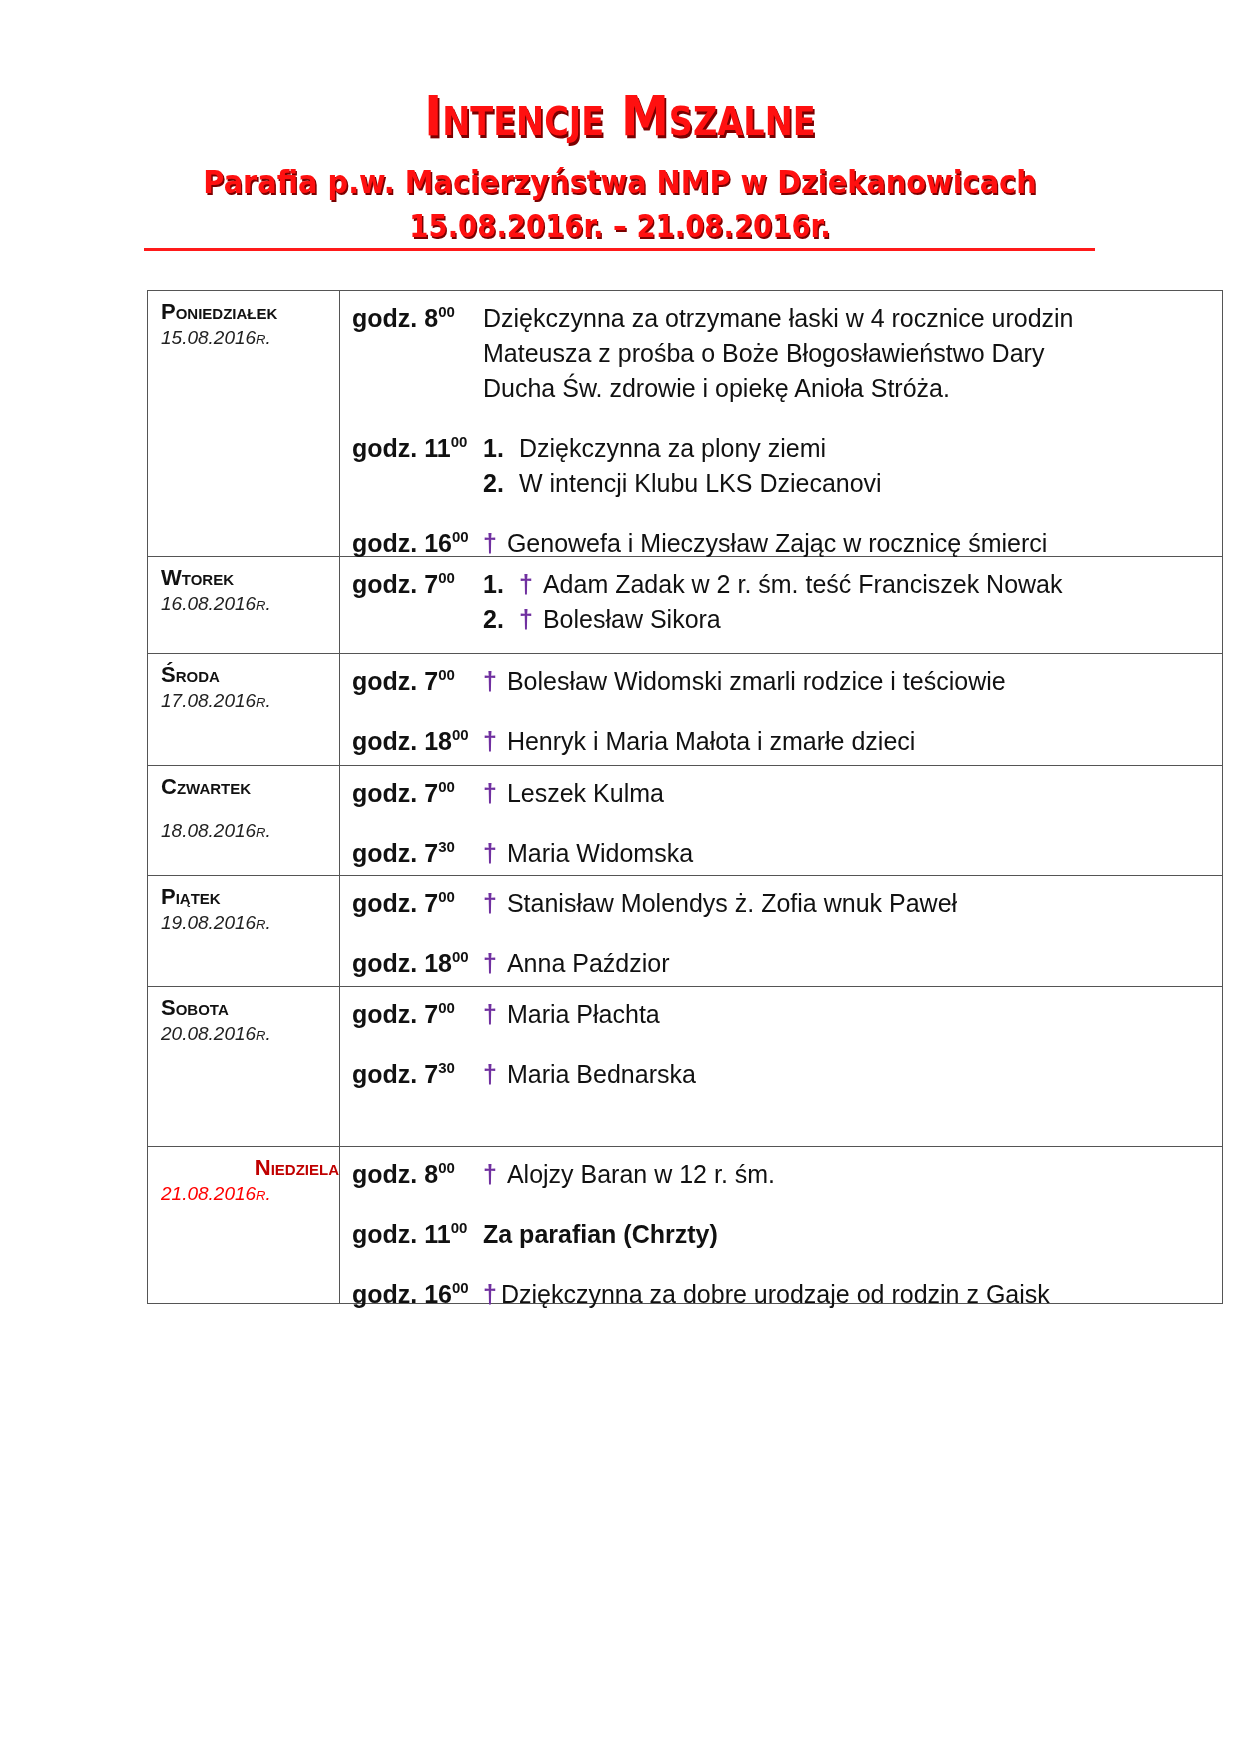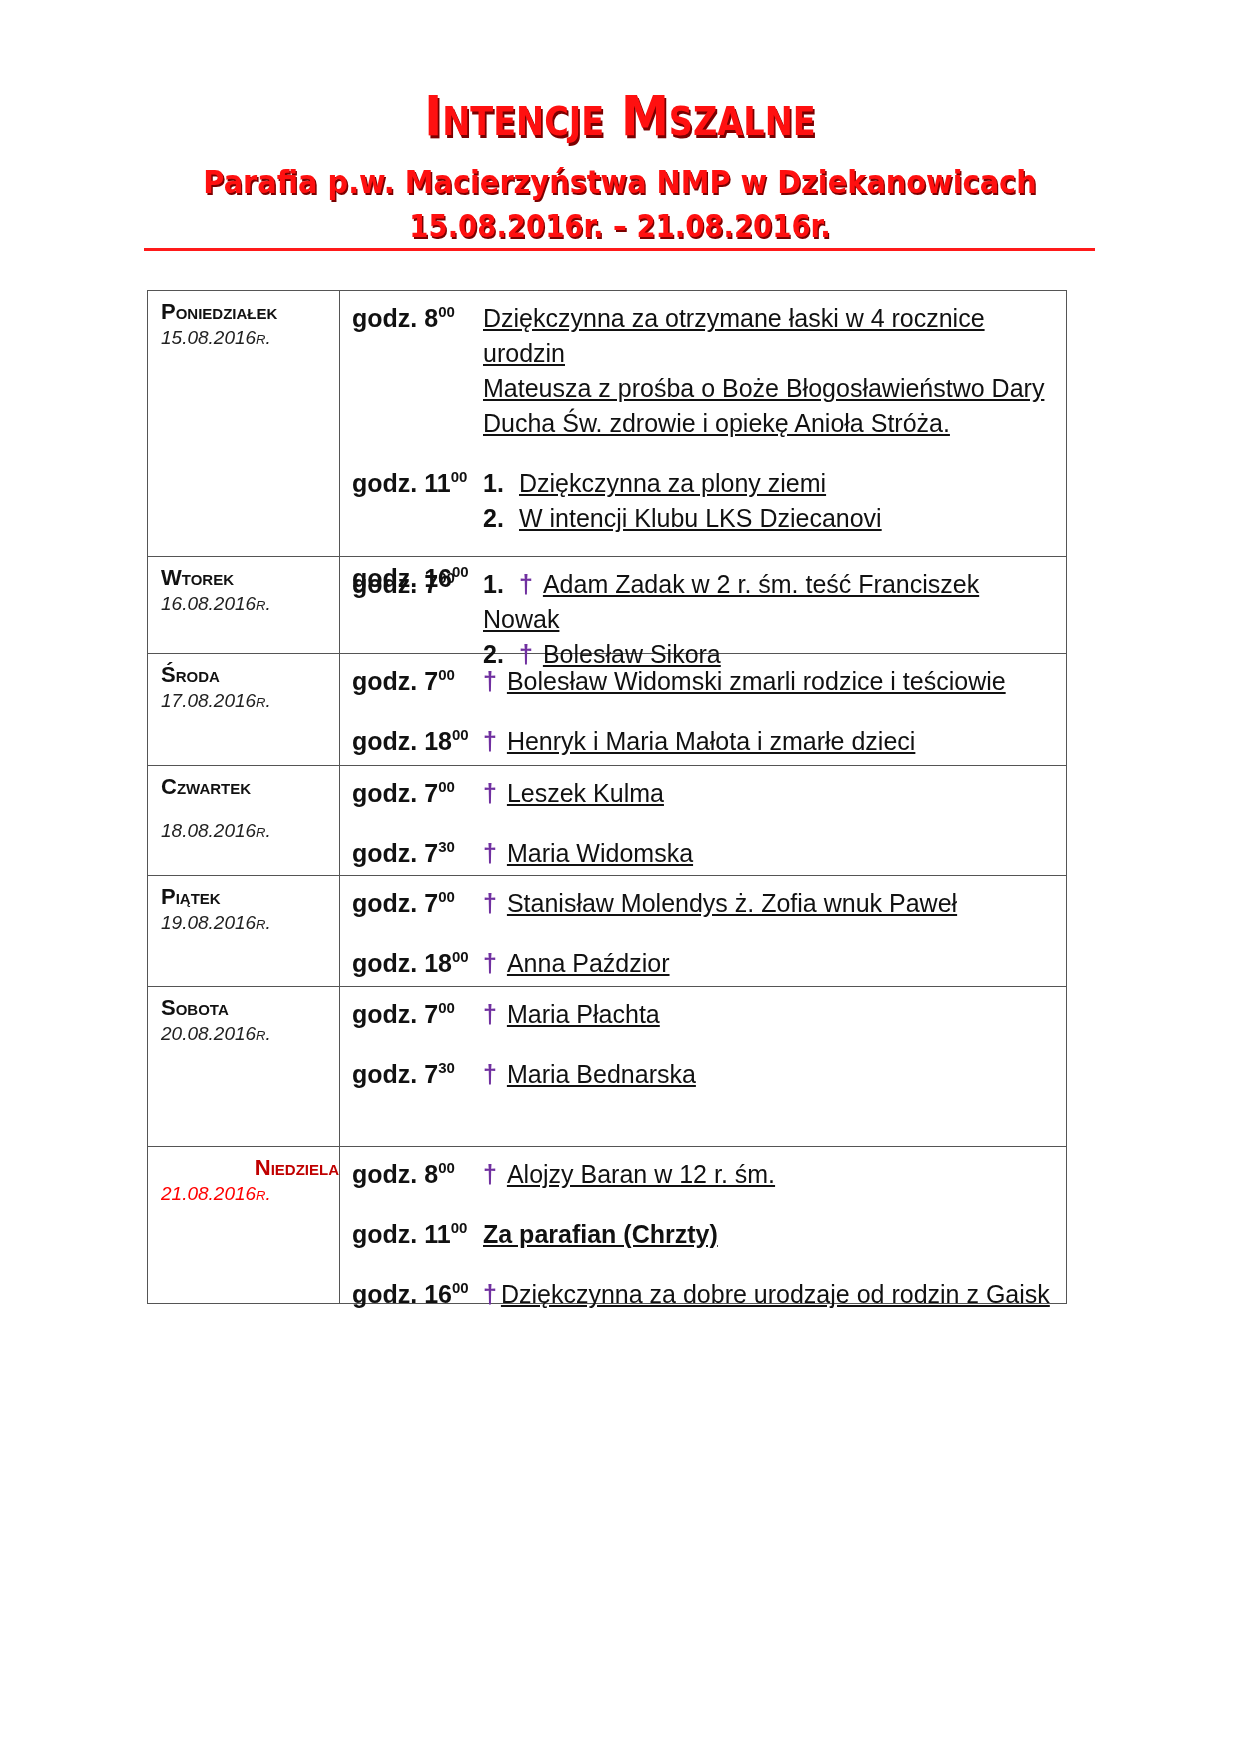--- a/index.html
+++ b/index.html
@@ -19,39 +19,39 @@
     }
     .hdr-dates {
       position: absolute; left: 0; width: 1240px; top: 204px; text-align: center;
       font-family: "DejaVu Sans", sans-serif; font-weight: bold; color: #ff1010;
       font-size: 32px; line-height: 44px; text-shadow: 1.5px 2px 0 #7a0000;
       transform: scaleX(0.86); transform-origin: center;
     }
     .hdr-rule { position: absolute; left: 144px; width: 951px; top: 248px; height: 3px; background: #ff1a1a; }
 
     .table {
-      position: absolute; left: 147px; top: 290px; width: 920px;
+      position: absolute; left: 147px; top: 290px; width: 1076px;
       border: 1.5px solid #555; box-sizing: border-box;
     }
     .day-row { display: flex; border-top: 1.5px solid #555; box-sizing: border-box; }
     .day-row:first-child { border-top: none; }
     .day-cell {
       width: 192px; flex: 0 0 192px; border-right: 1.5px solid #555; box-sizing: border-box;
       padding: 8px 0 0 13px;
     }
     .day-name { font-family: "Liberation Sans", sans-serif; font-weight: bold; font-size: 22px; line-height: 26px; font-variant: small-caps; color: #111; }
     .day-date { font-family: "Liberation Sans", sans-serif; font-style: italic; font-size: 19px; line-height: 26px; font-variant: small-caps; color: #222; }
     .day-row.sunday .day-name { color: #c00000; text-align: right; }
     .day-row.sunday .day-date { color: #ff0000; }
 
     .entries { flex: 1; padding: 10px 0 8px 0; box-sizing: border-box; }
     .entry { display: flex; align-items: flex-start; justify-content: space-between; }
     .time { width: 143px; flex: 0 0 143px; padding-left: 12px; box-sizing: border-box; font-weight: bold; font-size: 25px; line-height: 35px; white-space: nowrap; color: #111; }
     .time sup { font-size: 15px; line-height: 0; vertical-align: 10px; }
-    .txt { flex: 1; font-size: 25px; line-height: 35px; color: #111; padding-right: 16px; text-decoration: underline; }
+    .txt { flex: 1; font-size: 25px; line-height: 35px; color: #111; padding-right: 16px; }
     .txt b { font-weight: bold; }
     .cross { color: #7030a0; font-weight: bold; margin-right: 10px; display: inline-block; }
     .num { font-weight: bold; display: inline-block; width: 36px; }
     .sub-line { display: block; }
 
     .gap-s { margin-top: 25px; }
   </style>
 </head>
 <body>
 
@@ -78,20 +78,21 @@
       </div>
       <div class="entry gap-s">
         <div class="time"><span>godz. </span><span>11</span><sup>00</sup></div>
         <div class="txt">
           <span class="sub-line"><span class="num">1.</span><span>Dziękczynna za plony ziemi</span></span>
           <span class="sub-line"><span class="num">2.</span><span>W intencji Klubu LKS Dziecanovi</span></span>
         </div>
       </div>
       <div class="entry gap-s">
         <div class="time"><span>godz. </span><span>16</span><sup>00</sup></div>
+        <div class="txt"><span class="cross">†</span><span>Genowefa i Mieczysław Zając w rocznicę śmierci</span></div>
       </div>
     </div>
   </div>
 
   <div class="day-row" style="height:97px">
     <div class="day-cell">
       <div class="day-name">Wtorek</div>
       <div class="day-date">16.08.2016r.</div>
     </div>
     <div class="entries">

